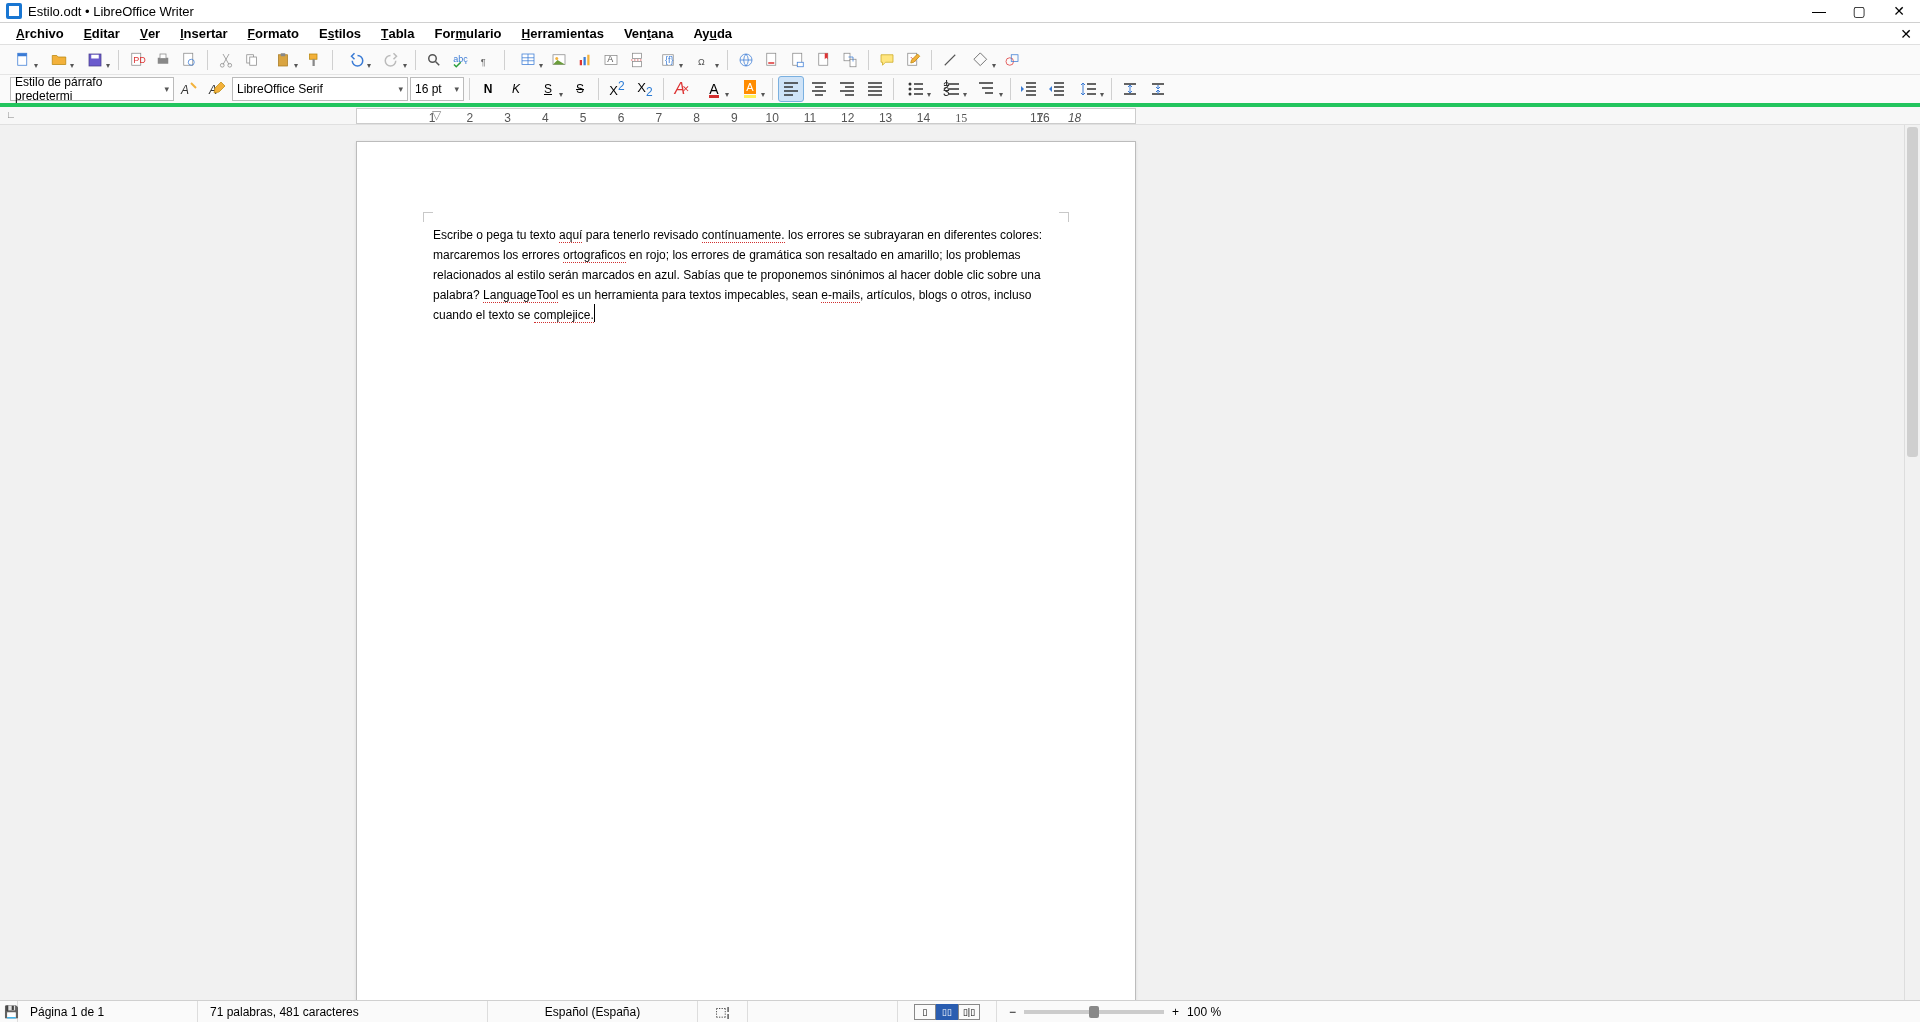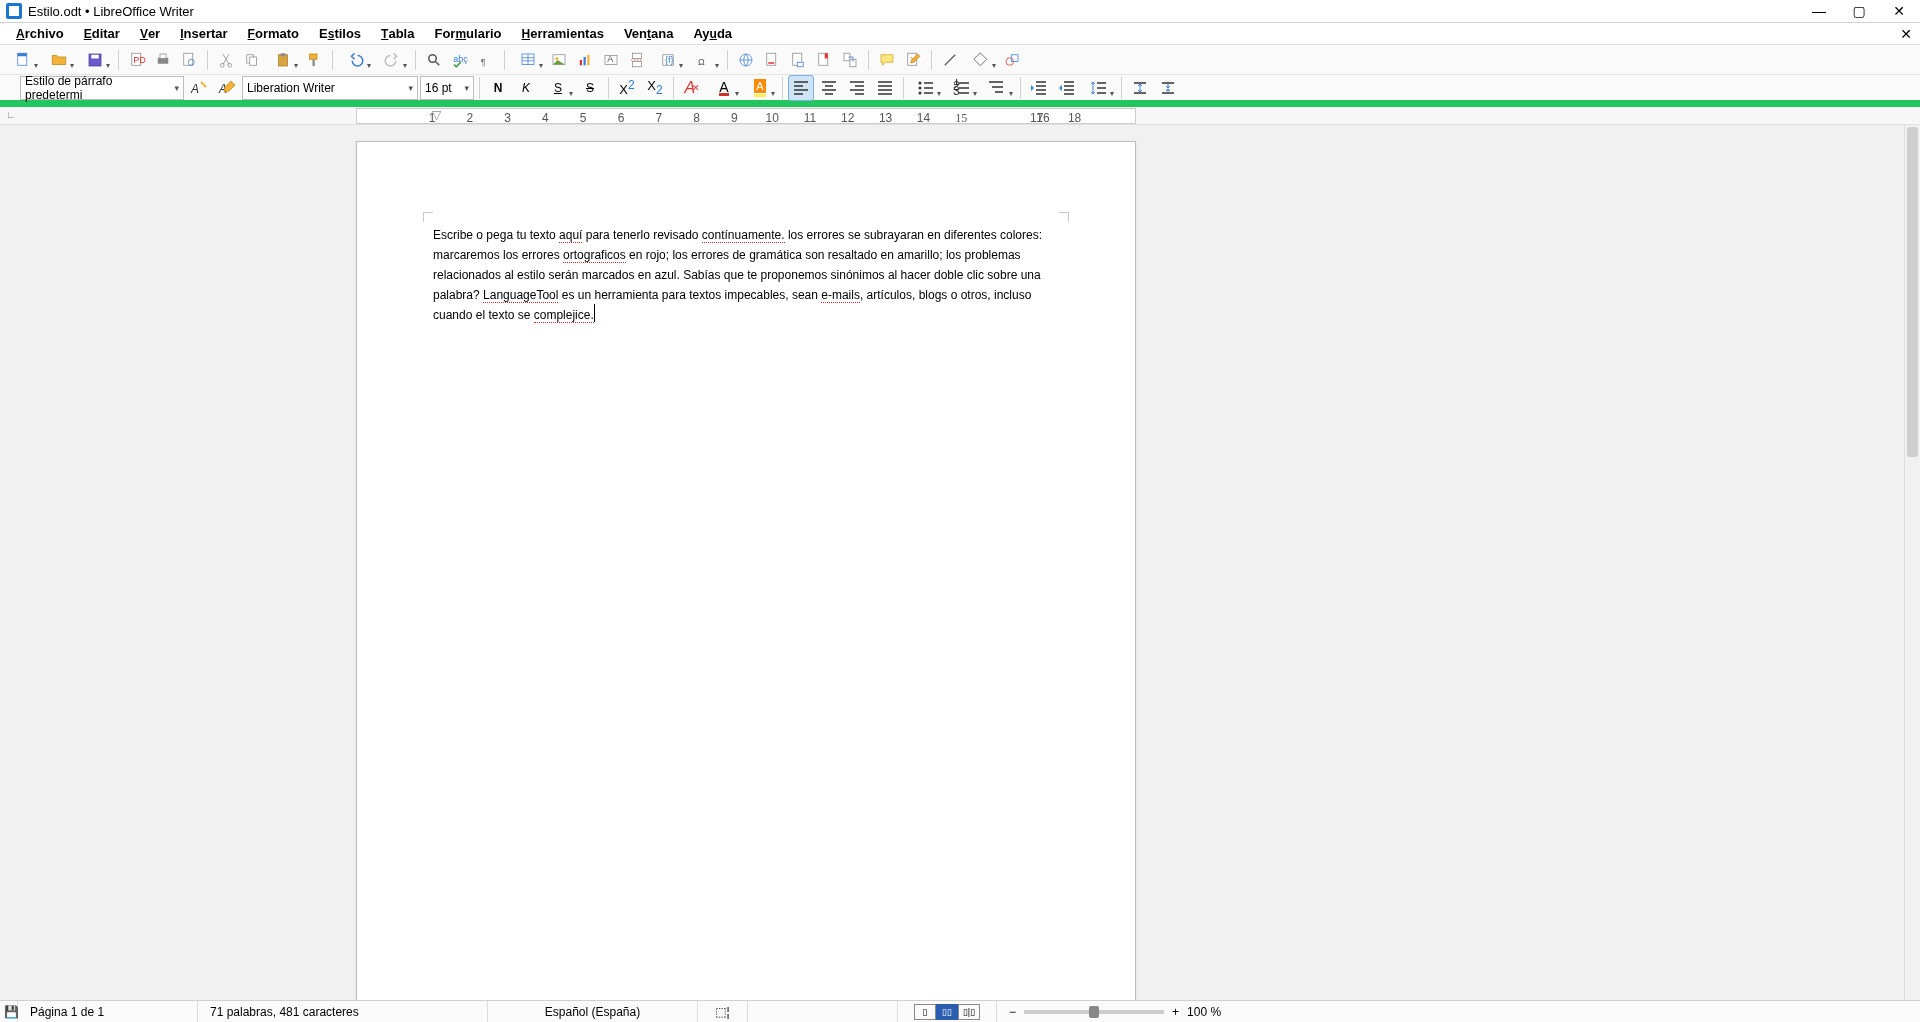--- a/index.html
+++ b/index.html
@@ -17,21 +17,21 @@
 .menubar .menu-item u { text-decoration: underline; }
 .menubar .close-doc { position: absolute; right: 8px; font-size: 14px; }
 
 .toolbar { height: 30px; background: #fafafa; display: flex; align-items: center; padding: 2px 6px; gap: 2px; border-bottom: 1px solid #e5e5e5; }
 .tb-btn { width: 24px; height: 24px; display: flex; align-items: center; justify-content: center; border-radius: 3px; }
 .tb-btn.dd { width: 34px; position: relative; }
 .tb-btn.dd::after { content: "▾"; font-size: 8px; position: absolute; right: 2px; bottom: 2px; color: #555; }
 .tb-sep { width: 1px; height: 20px; background: #d0d0d0; margin: 0 4px; }
 .tb-btn svg { width: 18px; height: 18px; }
 
-.formatbar { height: 32px; background: #fafafa; display: flex; align-items: center; padding: 2px 20px; gap: 2px; border-bottom: 7px solid #22c55e; }
+.formatbar { height: 32px; background: #fafafa; display: flex; align-items: center; padding: 2px 10px; gap: 2px; border-bottom: 4px solid #22c55e; }
 .combo { height: 24px; border: 1px solid #bbb; background: #fff; display: flex; align-items: center; padding: 0 4px; font-size: 12px; }
 .combo .arrow { margin-left: auto; font-size: 9px; color: #555; padding-left: 4px; }
 .combo.style { width: 164px; }
 .combo.font { width: 176px; }
 .combo.size { width: 54px; }
 .fb-btn { width: 26px; height: 26px; display:flex; align-items:center; justify-content:center; font-size: 15px; font-family: "Times New Roman", serif; }
 .fb-btn.dd { width: 34px; position:relative; }
 .fb-btn.dd::after { content:"▾"; font-size:8px; position:absolute; right:2px; bottom:3px; color:#555; }
 .fb-btn.active { background:#cfe3f7; border:1px solid #7ab0e0; border-radius:3px; }
 .fb-sep { width:1px; height:22px; background:#d0d0d0; margin:0 3px; }
@@ -307,21 +307,21 @@
         <path d="M12 4l5 5" stroke="#f3b13a" stroke-width="2"></path>
       </svg>
     </span>
   <span class="fb-btn">
       <svg width="20" height="20">
         <text x="2" y="15" font-size="13" font-style="italic" fill="#333">A</text>
         <path d="M14 3l4 4-6 6-5 1 1-5z" fill="#f3b13a" stroke="#b8860b" stroke-width="0.7"></path>
       </svg>
     </span>
   <div class="combo font">
-      <span>Liberation Writer</span>
+      <span>LibreOffice Serif</span>
       <span class="arrow">▾</span>
     </div>
   <div class="combo size">
       <span>16 pt</span>
       <span class="arrow">▾</span>
     </div>
   <span class="fb-sep"></span>
   <span class="fb-btn">
       <b>N</b>
     </span>
@@ -446,21 +446,21 @@
       <span class="tick" style="left: 339.6px;">8</span>
       <span class="tick" style="left: 377.4px;">9</span>
       <span class="tick" style="left: 415.2px;">10</span>
       <span class="tick" style="left: 453px;">11</span>
       <span class="tick" style="left: 490.8px;">12</span>
       <span class="tick" style="left: 528.6px;">13</span>
       <span class="tick" style="left: 566.4px;">14</span>
       <span class="tick" style="left: 604.2px; font-family: Liberation Serif, serif;">15</span>
       <span class="tick" style="left: 642px; margin-left: 44px;">16</span>
       <span class="tick" style="left: 679.8px;">17</span>
-      <span class="tick" style="left: 717.6px;">18</span>
+      <span class="tick" style="left: 717.6px; font-style: italic;">18</span>
     </div>
 </div>
 
 <div class="workspace">
   <div class="page">
     <span class="margin-mark mm-tl"></span>
     <span class="margin-mark mm-tr"></span>
     <div class="text"><span>Escribe o pega tu texto </span><span class="sp">aquí</span><span> para tenerlo revisado </span><span class="sp">contínuamente.</span><span> los errores se subrayaran en diferentes colores: marcaremos los errores </span><span class="sp">ortograficos</span><span> en rojo; los errores de gramática son resaltado en amarillo; los problemas relacionados al estilo serán marcados en azul. Sabías que te proponemos sinónimos al hacer doble clic sobre una palabra? </span><span class="sp">LanguageTool</span><span> es un herramienta para textos impecables, sean </span><span class="sp">e-mails</span><span>, artículos, blogs o otros, incluso cuando el texto se </span><span class="sp">complejice.</span><span class="cursor"></span></div>
   </div>
 </div>

